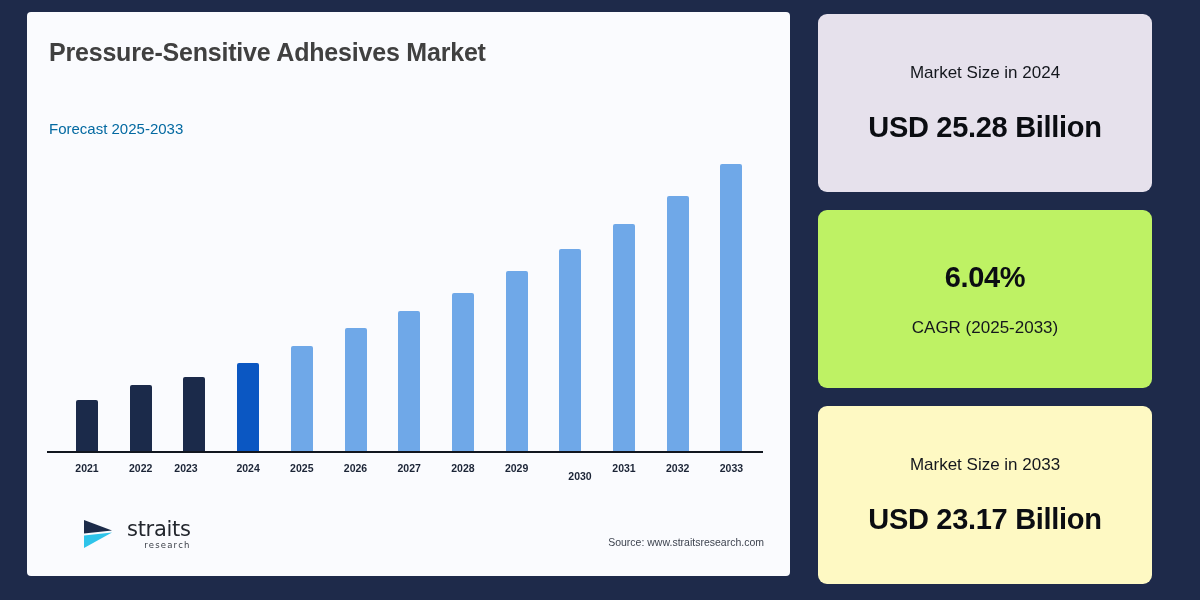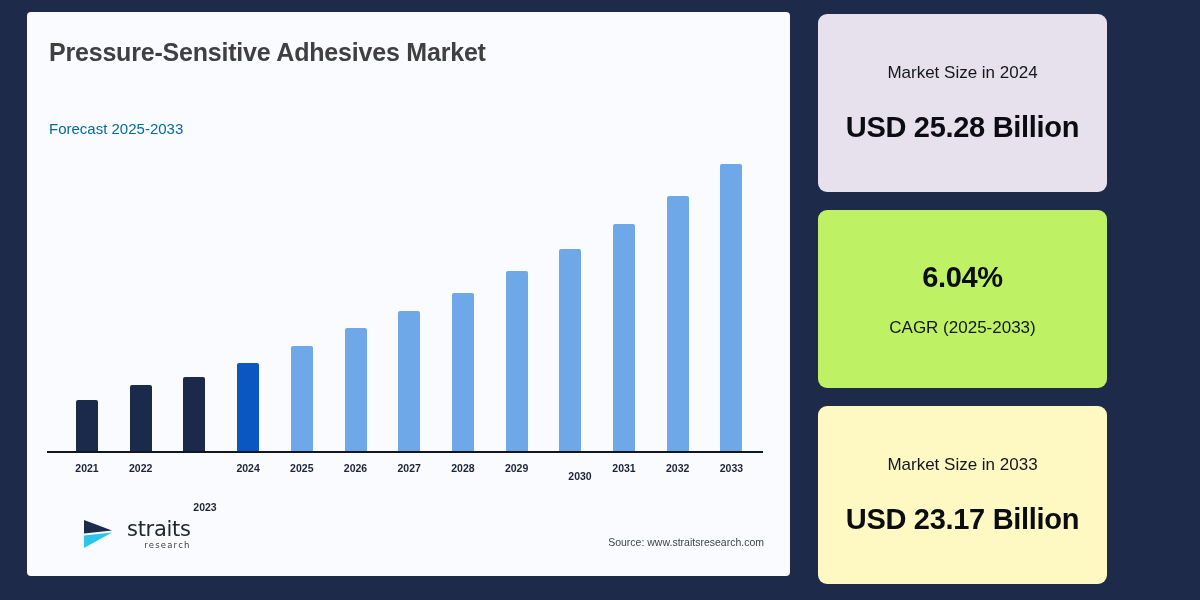--- a/index.html
+++ b/index.html
@@ -107,21 +107,21 @@
   }
 
   
   .stats {
     position: absolute;
     left: 818px; top: 14px;
     width: 350px; height: 572px;
   }
   .stat-card {
     position: absolute;
-    left: 0; width: 289px;
+    left: 0; width: 334px;
     border-radius: 9px;
     display: flex;
     flex-direction: column;
     align-items: center;
     justify-content: center;
   }
   .stat-card.purple { top: 0px;   height: 178px; background: #e6e1ec; }
   .stat-card.green  { top: 196px; height: 178px; background: #bef264; }
   .stat-card.cream  { top: 392px; height: 178px; background: #fef9c3; align-items: center; }
 
@@ -163,21 +163,21 @@
           <div class="bar" title="2029: 18.05 USD Billion" style="left: 447.6px; top: 259px; height: 180px; background: rgb(111, 168, 232);"></div>
           <div class="bar" title="2030: 19.1 USD Billion" style="left: 501.3px; top: 237px; height: 202px; background: rgb(111, 168, 232);"></div>
           <div class="bar" title="2031: 20.3 USD Billion" style="left: 555px; top: 212px; height: 227px; background: rgb(111, 168, 232);"></div>
           <div class="bar" title="2032: 21.63 USD Billion" style="left: 608.7px; top: 184px; height: 255px; background: rgb(111, 168, 232);"></div>
           <div class="bar" title="2033: 23.17 USD Billion" style="left: 662.4px; top: 152px; height: 287px; background: rgb(111, 168, 232);"></div>
         </div>
       <div class="axis-line"></div>
       <div class="tick-labels" id="tick-labels">
           <div class="tick" style="left: 7px;">2021</div>
           <div class="tick" style="left: 60.7px;">2022</div>
-          <div class="tick" style="left: 125px; margin-top: 39px;">2023</div>
+          <div class="tick" style="left: 106px;">2023</div>
           <div class="tick" style="left: 168.1px;">2024</div>
           <div class="tick" style="left: 221.8px;">2025</div>
           <div class="tick" style="left: 275.5px;">2026</div>
           <div class="tick" style="left: 329.2px;">2027</div>
           <div class="tick" style="left: 382.9px;">2028</div>
           <div class="tick" style="left: 436.6px;">2029</div>
           <div class="tick" style="left: 500px; margin-top: 8px;">2030</div>
           <div class="tick" style="left: 544px;">2031</div>
           <div class="tick" style="left: 597.7px;">2032</div>
           <div class="tick" style="left: 651.4px;">2033</div>

